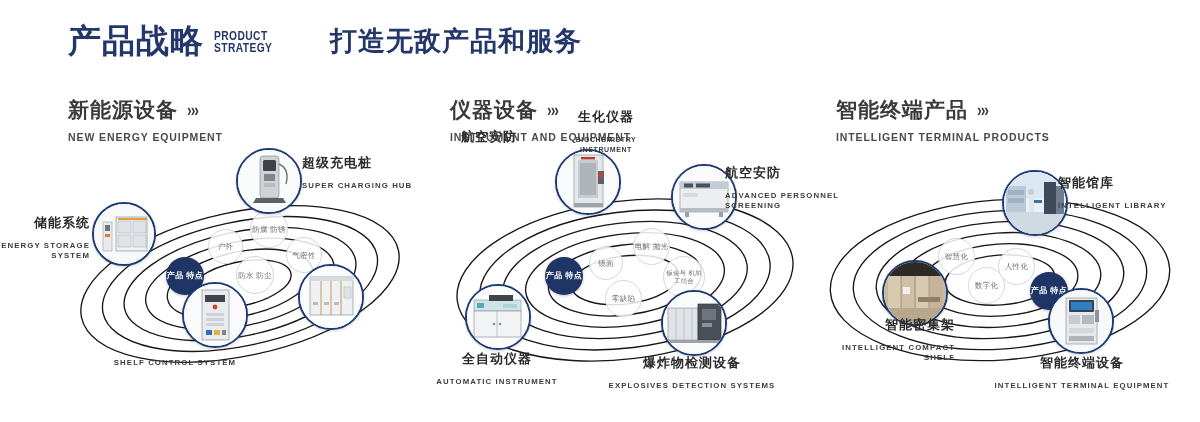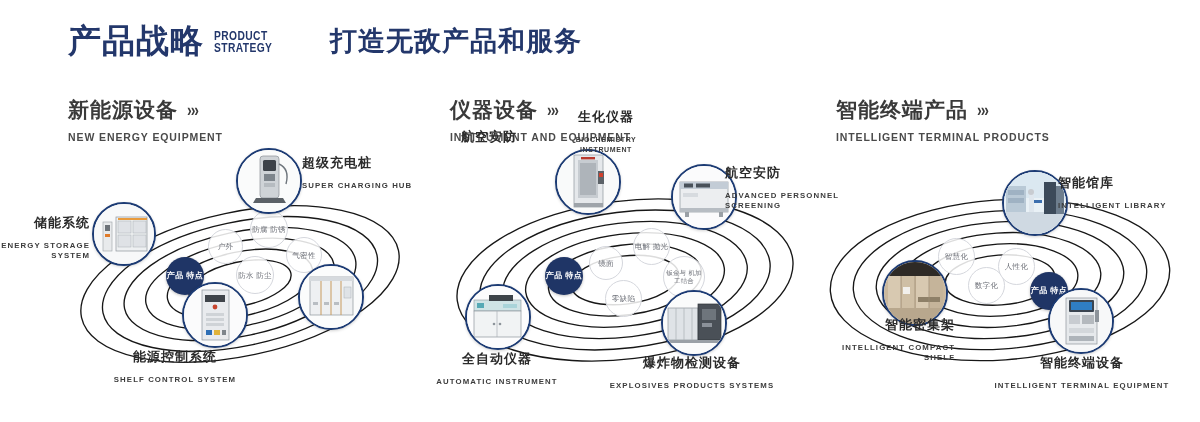--- a/index.html
+++ b/index.html
@@ -178,21 +178,20 @@
         <circle cx="31" cy="23" r="2.4" fill="#c8452f"></circle>
         <rect x="22" y="29" width="18" height="3" fill="#cfd3d7"></rect>
         <rect x="22" y="34" width="18" height="3" fill="#cfd3d7"></rect>
         <rect x="22" y="39" width="18" height="3" fill="#cfd3d7"></rect>
         <rect x="22" y="46" width="6" height="5" fill="#2f6fb5"></rect>
         <rect x="30" y="46" width="6" height="5" fill="#e0b33a"></rect>
         <rect x="38" y="46" width="4" height="5" fill="#7e858c"></rect>
       </svg>
     </div>
     <div class="lab c" style="left:45px;top:196px;width:180px;">
-      <div class="cn">能源控制系统</div>
       <div class="en">SHELF CONTROL SYSTEM</div>
     </div>
   </div>
 
   <div class="cluster" style="left:425px;">
     <div class="rings">
       <svg width="400" height="265" viewBox="0 0 400 265">
         <g fill="none" stroke="#171717" stroke-width="1.35" transform="rotate(-7 200 128)">
           <ellipse cx="200" cy="128" rx="54" ry="24"></ellipse>
           <ellipse cx="200" cy="128" rx="77" ry="35"></ellipse>
@@ -261,21 +260,21 @@
         <line x1="21" y1="16" x2="21" y2="48" stroke="#a9afb5" stroke-width=".7"></line>
         <line x1="29" y1="16" x2="29" y2="48" stroke="#a9afb5" stroke-width=".7"></line>
         <rect x="35" y="12" width="23" height="36" fill="#4a5057" stroke="#2f343a" stroke-width=".7"></rect>
         <rect x="39" y="17" width="14" height="11" fill="#6e757c"></rect>
         <rect x="39" y="31" width="10" height="4" fill="#8b9199"></rect>
         <rect x="5" y="48" width="53" height="3" fill="#9aa0a6"></rect>
       </svg>
     </div>
     <div class="lab c" style="left:172px;top:202px;width:190px;">
       <div class="cn">爆炸物检测设备</div>
-      <div class="en">EXPLOSIVES PRODUCTS SYSTEMS</div>
+      <div class="en">EXPLOSIVES DETECTION SYSTEMS</div>
     </div>
 
     <div class="node" style="left:40px;top:132px;width:62px;height:62px;">
       <svg class="art" viewBox="0 0 62 62">
         <rect x="0" y="0" width="62" height="62" fill="#fcfcfd"></rect>
         <rect x="7" y="14" width="47" height="11" fill="#cfe4e6" stroke="#8d949b" stroke-width=".6"></rect>
         <rect x="22" y="9" width="24" height="6" fill="#3e444a"></rect>
         <rect x="10" y="17" width="7" height="5" fill="#55a9b5"></rect>
         <rect x="7" y="25" width="47" height="26" fill="#f1f3f4" stroke="#8d949b" stroke-width=".7"></rect>
         <line x1="30" y1="25" x2="30" y2="51" stroke="#a9afb5" stroke-width=".7"></line>

